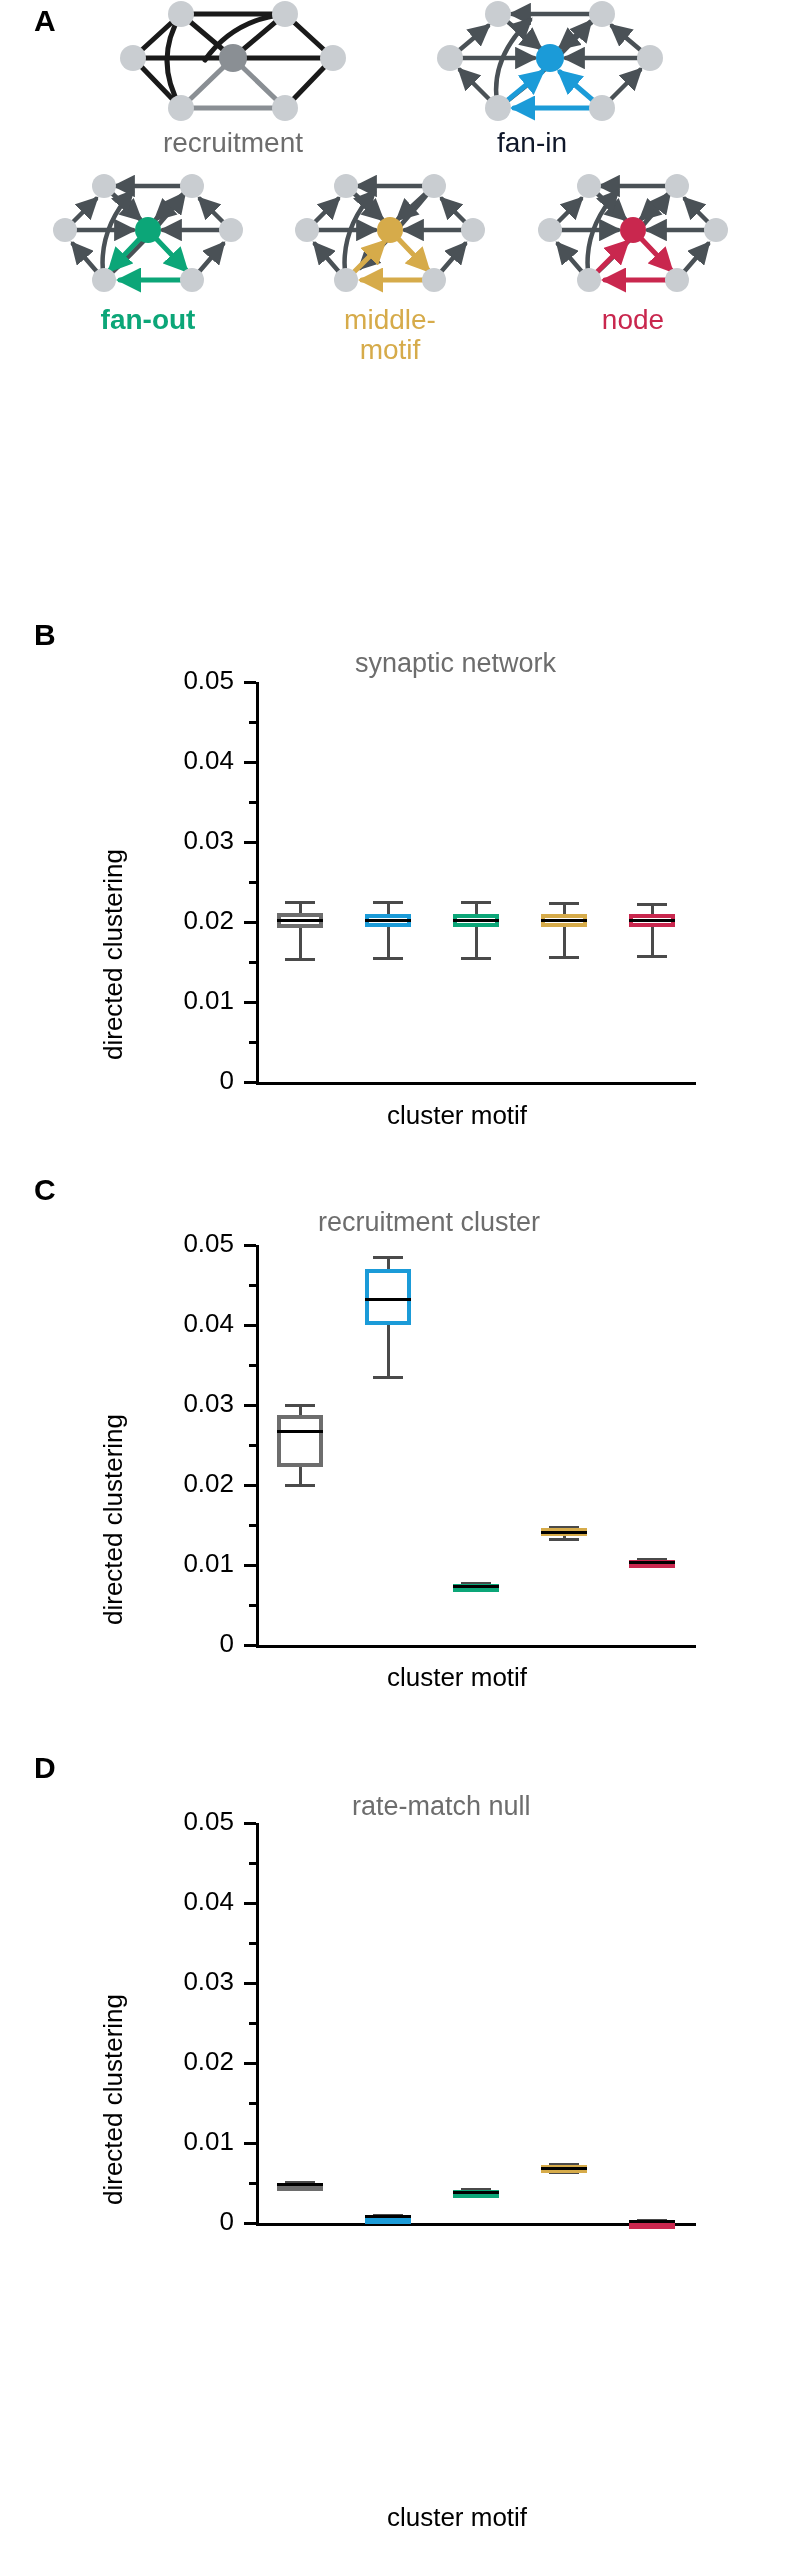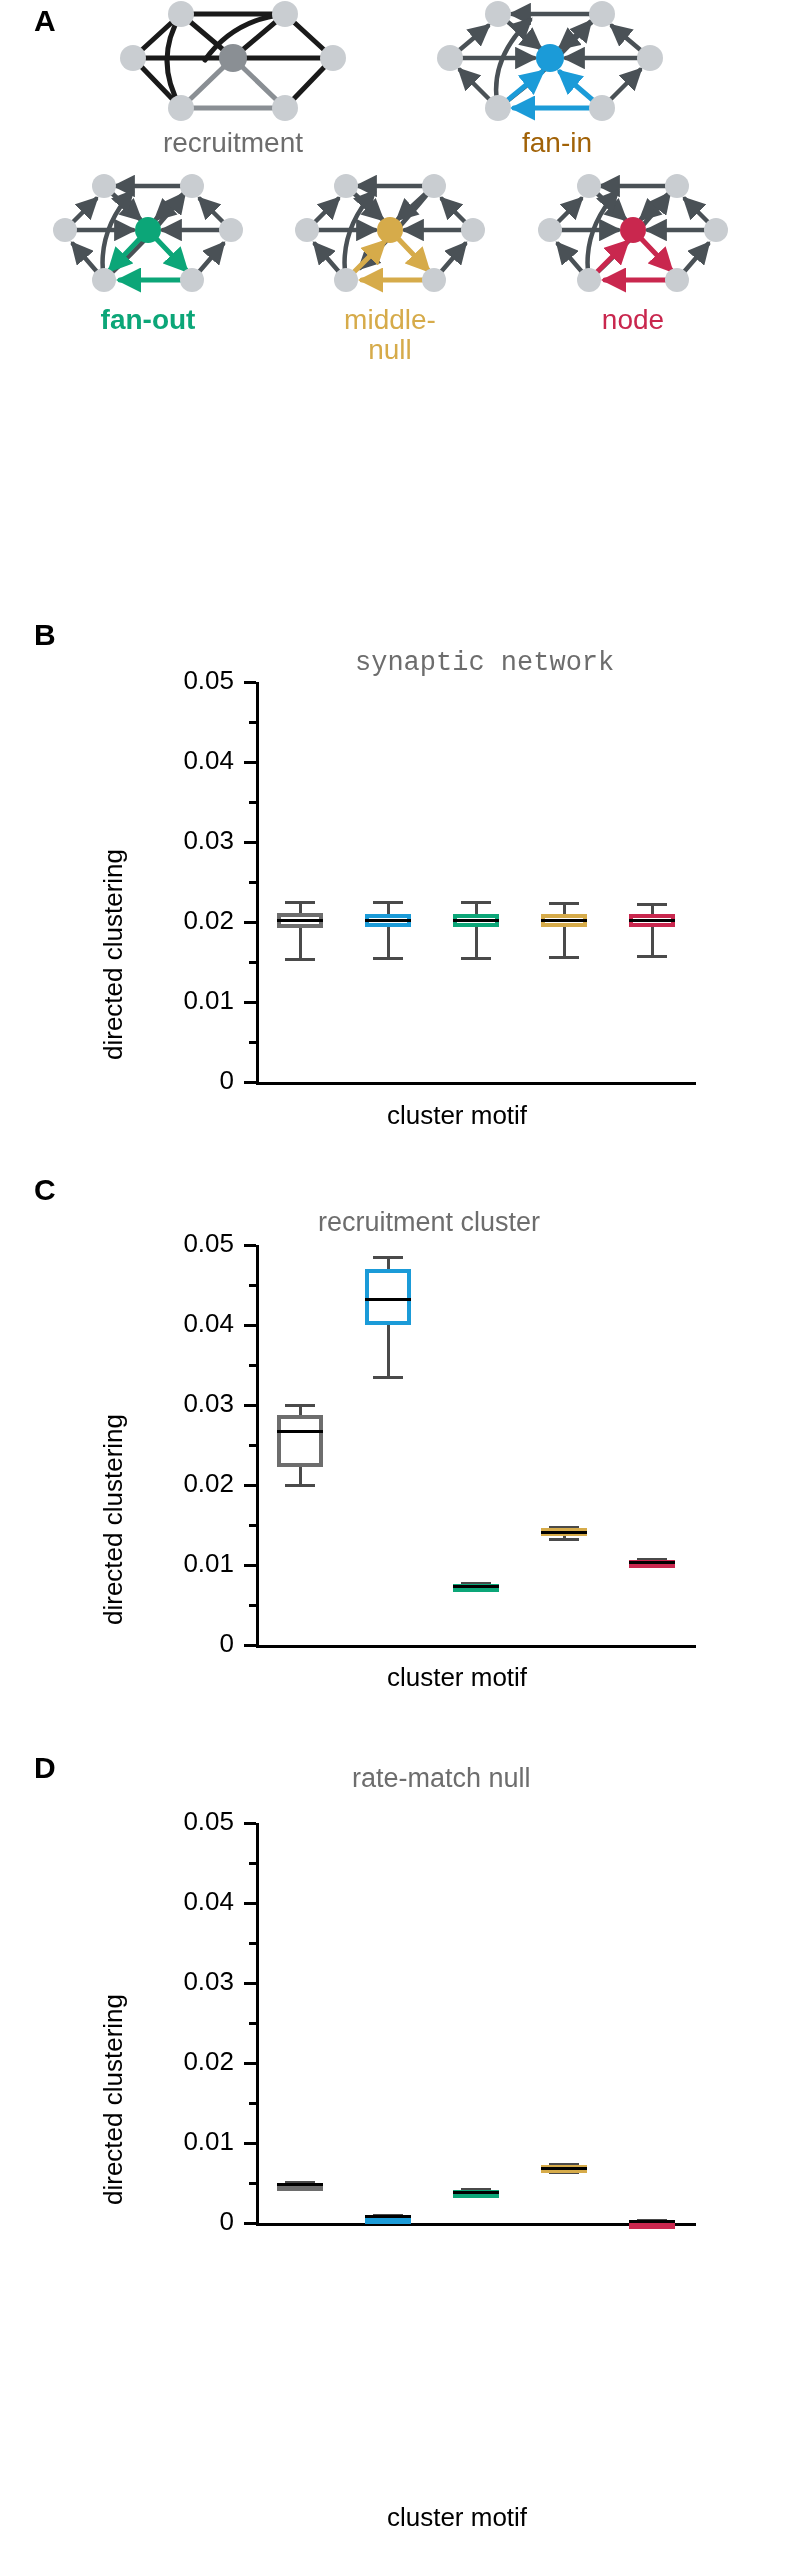--- a/index.html
+++ b/index.html
@@ -100,21 +100,21 @@
         <circle cx="68" cy="14" r="13" fill="#c9cdd1"></circle>
         <circle cx="172" cy="14" r="13" fill="#c9cdd1"></circle>
         <circle cx="20" cy="58" r="13" fill="#c9cdd1"></circle>
         <circle cx="220" cy="58" r="13" fill="#c9cdd1"></circle>
         <circle cx="68" cy="108" r="13" fill="#c9cdd1"></circle>
         <circle cx="172" cy="108" r="13" fill="#c9cdd1"></circle>
         <circle cx="120" cy="58" r="14" fill="#1b9bd8"></circle>
       </g>
     </svg>
   </div>
-  <div class="motif-label" style="left:437px;top:128px;width:240px;color:#a16207;">
+  <div class="motif-label" style="left:412px;top:128px;width:240px;color:#0f172a;">
     <span>fan-in</span>
   </div>
 
   <div class="motif-cell" style="left:48px;top:172px;width:200px;height:125px;">
     <svg class="motif-svg" width="200" height="125" viewBox="0 0 200 125">
       <defs>
         <marker id="ah-gray2" markerWidth="5" markerHeight="5" refX="4.2" refY="2.5" orient="auto">
           <path d="M0,0 L5,2.5 L0,5 z" fill="#4a5156"></path>
         </marker>
         <marker id="ah-green" markerWidth="5" markerHeight="5" refX="4.2" refY="2.5" orient="auto">
@@ -188,21 +188,21 @@
         <circle cx="17" cy="58" r="12" fill="#c9cdd1"></circle>
         <circle cx="183" cy="58" r="12" fill="#c9cdd1"></circle>
         <circle cx="56" cy="108" r="12" fill="#c9cdd1"></circle>
         <circle cx="144" cy="108" r="12" fill="#c9cdd1"></circle>
         <circle cx="100" cy="58" r="13" fill="#d6ab4a"></circle>
       </g>
     </svg>
   </div>
   <div class="motif-label" style="left:280px;top:305px;width:220px;color:#d6ab4a;">
     <div>middle-</div>
-    <div>null</div>
+    <div>motif</div>
   </div>
 
   <div class="motif-cell" style="left:533px;top:172px;width:200px;height:125px;">
     <svg class="motif-svg" width="200" height="125" viewBox="0 0 200 125">
       <defs>
         <marker id="ah-gray4" markerWidth="5" markerHeight="5" refX="4.2" refY="2.5" orient="auto">
           <path d="M0,0 L5,2.5 L0,5 z" fill="#4a5156"></path>
         </marker>
         <marker id="ah-red" markerWidth="5" markerHeight="5" refX="4.2" refY="2.5" orient="auto">
           <path d="M0,0 L5,2.5 L0,5 z" fill="#c9274e"></path>
@@ -237,21 +237,21 @@
       </g>
     </svg>
   </div>
   <div class="motif-label" style="left:523px;top:305px;width:220px;color:#c9274e;">
     <span>node</span>
   </div>
 </div>
 
 <div class="chart" id="chartB" style="left:0;top:620px;width:792px;height:520px;">
   <span class="panel-letter" style="left:34px;top:0px;">B</span>
-  <span class="chart-title" style="left:355px;top:28px;font-family:Liberation Mono, monospace;">synaptic network</span>
+  <span class="chart-title" style="left:355px;top:28px;">synaptic network</span>
   <span class="ylabel" style="left:98px;top:440px;">directed clustering</span>
   <span class="xlabel" style="left:222px;top:480px;width:470px;">cluster motif</span>
   <div class="plot" id="plotB" style="left:256px;top:62px;width:440px;height:400px;">
       <div class="axis-y" style="height: 400px;"></div>
       <div class="axis-x" style="top: 400px; width: 440px;"></div>
       <div class="tick" style="left: -12px; width: 12px; top: 399px;"></div>
       <div class="ticklabel" style="right: 462px; width: 150px; top: 383px;">0</div>
       <div class="tick" style="left: -7px; width: 7px; top: 359px;"></div>
       <div class="tick" style="left: -12px; width: 12px; top: 319px;"></div>
       <div class="ticklabel" style="right: 462px; width: 150px; top: 303px;">0.01</div>
@@ -373,21 +373,21 @@
         <div class="whisk-h" style="left: 381.357px; width: 29.2864px; top: 312.9px;"></div>
         <div class="whisk-h" style="left: 381.357px; width: 29.2864px; top: 318.5px;"></div>
         <div class="box" style="left: 373.12px; top: 315.2px; width: 45.76px; height: 5px; border: 4px solid rgb(201, 39, 78);"></div>
         <div class="median" style="left: 373.12px; width: 45.76px; top: 316.1px;"></div>
       </div>
     </div>
 </div>
 
 <div class="chart" id="chartD" style="left:0;top:1745px;width:792px;height:560px;">
   <span class="panel-letter" style="left:34px;top:8px;">D</span>
-  <span class="chart-title" style="left:352px;top:18px;">rate-match null</span>
+  <span class="chart-title" style="left:352px;top:46px;">rate-match null</span>
   <span class="ylabel" style="left:98px;top:460px;">directed clustering</span>
   <span class="xlabel" style="left:222px;top:757px;width:470px;">cluster motif</span>
   <div class="plot" id="plotD" style="left:256px;top:78px;width:440px;height:400px;">
       <div class="axis-y" style="height: 400px;"></div>
       <div class="axis-x" style="top: 400px; width: 440px;"></div>
       <div class="tick" style="left: -12px; width: 12px; top: 399px;"></div>
       <div class="ticklabel" style="right: 462px; width: 150px; top: 383px;">0</div>
       <div class="tick" style="left: -7px; width: 7px; top: 359px;"></div>
       <div class="tick" style="left: -12px; width: 12px; top: 319px;"></div>
       <div class="ticklabel" style="right: 462px; width: 150px; top: 303px;">0.01</div>

